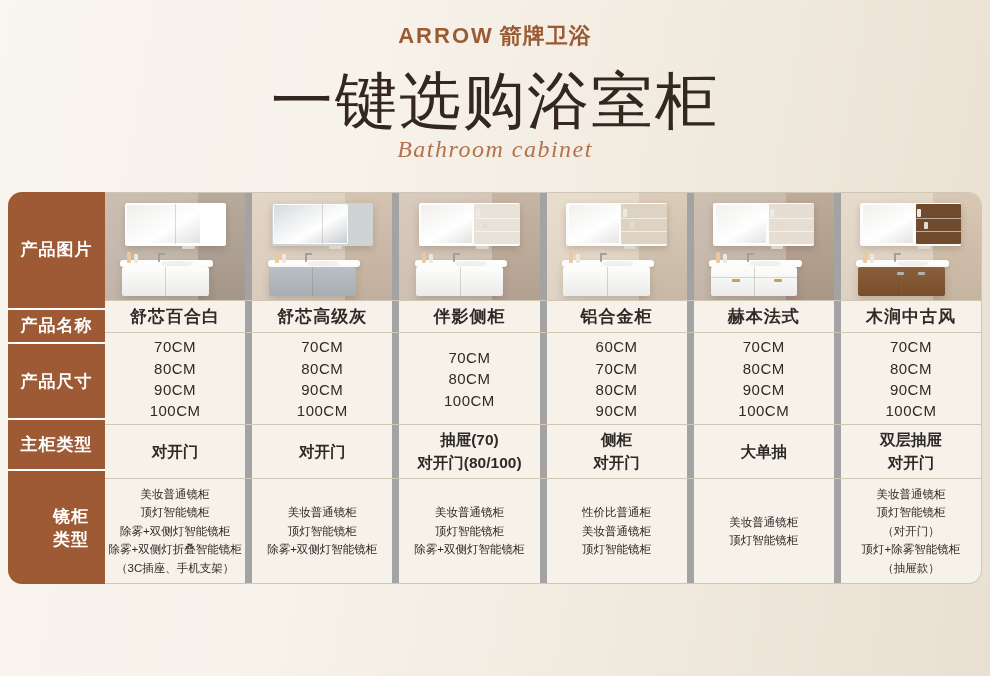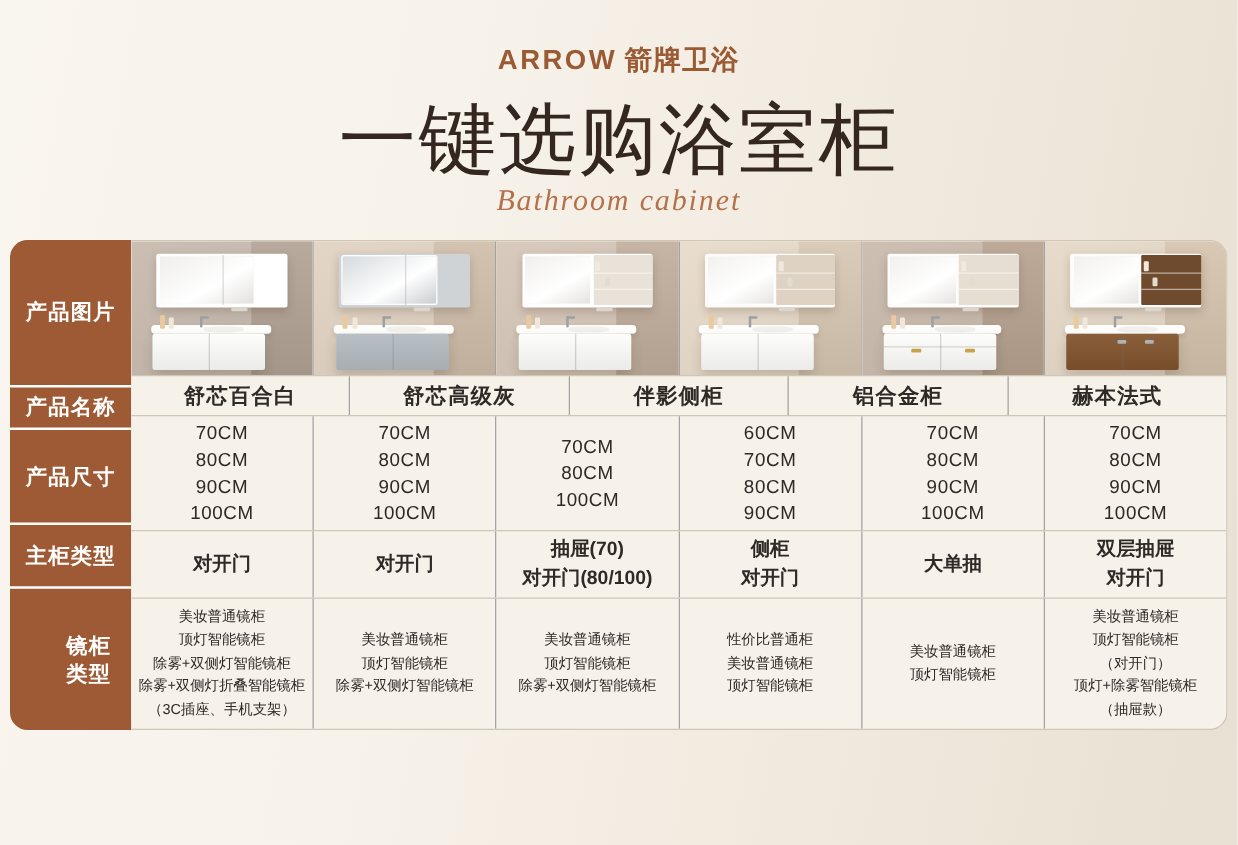--- a/index.html
+++ b/index.html
@@ -14,21 +14,21 @@
 
   .page {
     position: relative;
     width: 990px;
     height: 676px;
   }
 
   
   .header {
     position: absolute;
-    top: 12px; left: 0;
+    top: 0; left: 0;
     width: 990px;
     height: 192px;
     text-align: center;
   }
   .brand {
     margin-top: 25px;
     font-size: 22px;
     font-weight: 700;
     letter-spacing: 1px;
     color: #9a5a33;
@@ -99,21 +99,21 @@
   }
 
   .row {
     display: flex;
     border-bottom: 1px solid #cfc6b6;
   }
   .row:last-child { border-bottom: none; justify-content: space-between; }
 
   .cell {
     flex: 1 1 0;
-    border-right: 1px solid #a3a3a3;
+    border-right: 7px solid #a3a3a3;
     display: flex;
     flex-direction: column;
     align-items: center;
     justify-content: center;
     text-align: center;
     color: #2e2a26;
     padding: 4px 3px;
   }
   .cell:last-child { border-right: none; }
 
@@ -358,20 +358,23 @@
           </div>
           <div class="cell">
             <div class="name-text">伴影侧柜</div>
           </div>
           <div class="cell">
             <div class="name-text">铝合金柜</div>
           </div>
           <div class="cell">
             <div class="name-text">赫本法式</div>
           </div>
+          <div class="cell">
+            <div class="name-text">木涧中古风</div>
+          </div>
         </div>
       <div class="row row-size" id="row-size">
           <div class="cell">
             <div class="size-text">70CM</div>
             <div class="size-text">80CM</div>
             <div class="size-text">90CM</div>
             <div class="size-text">100CM</div>
           </div>
           <div class="cell">
             <div class="size-text">70CM</div>

